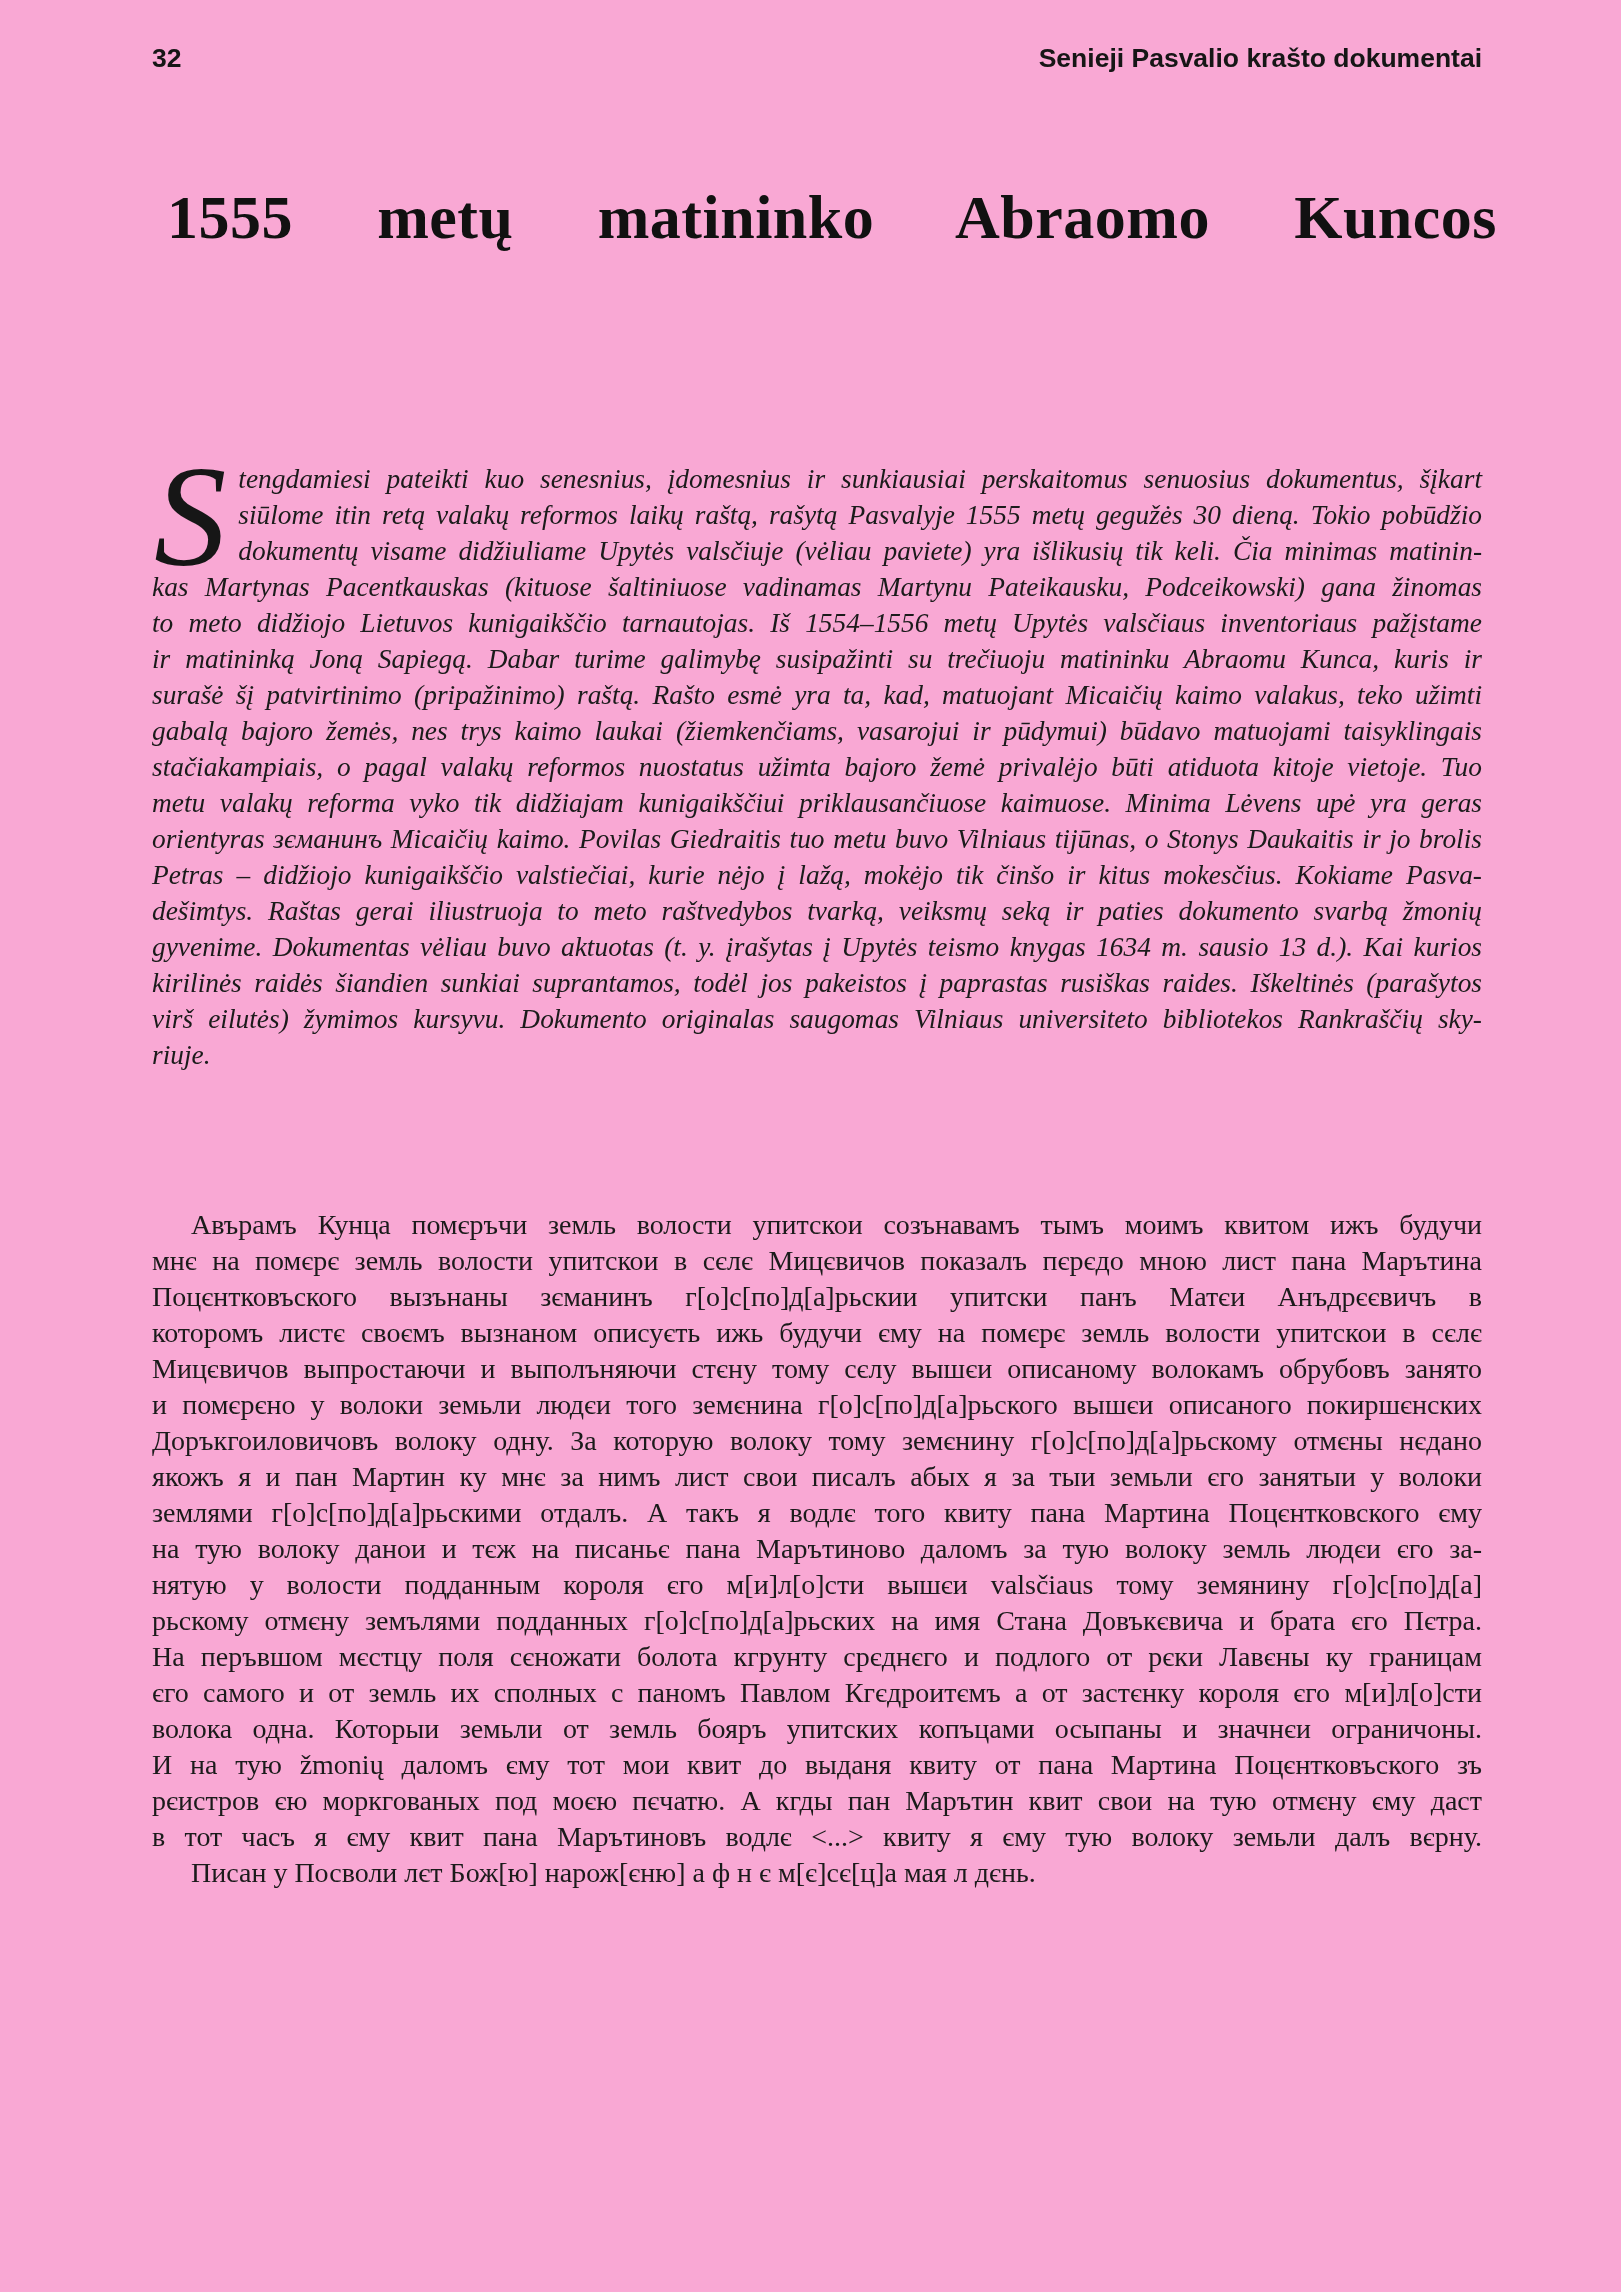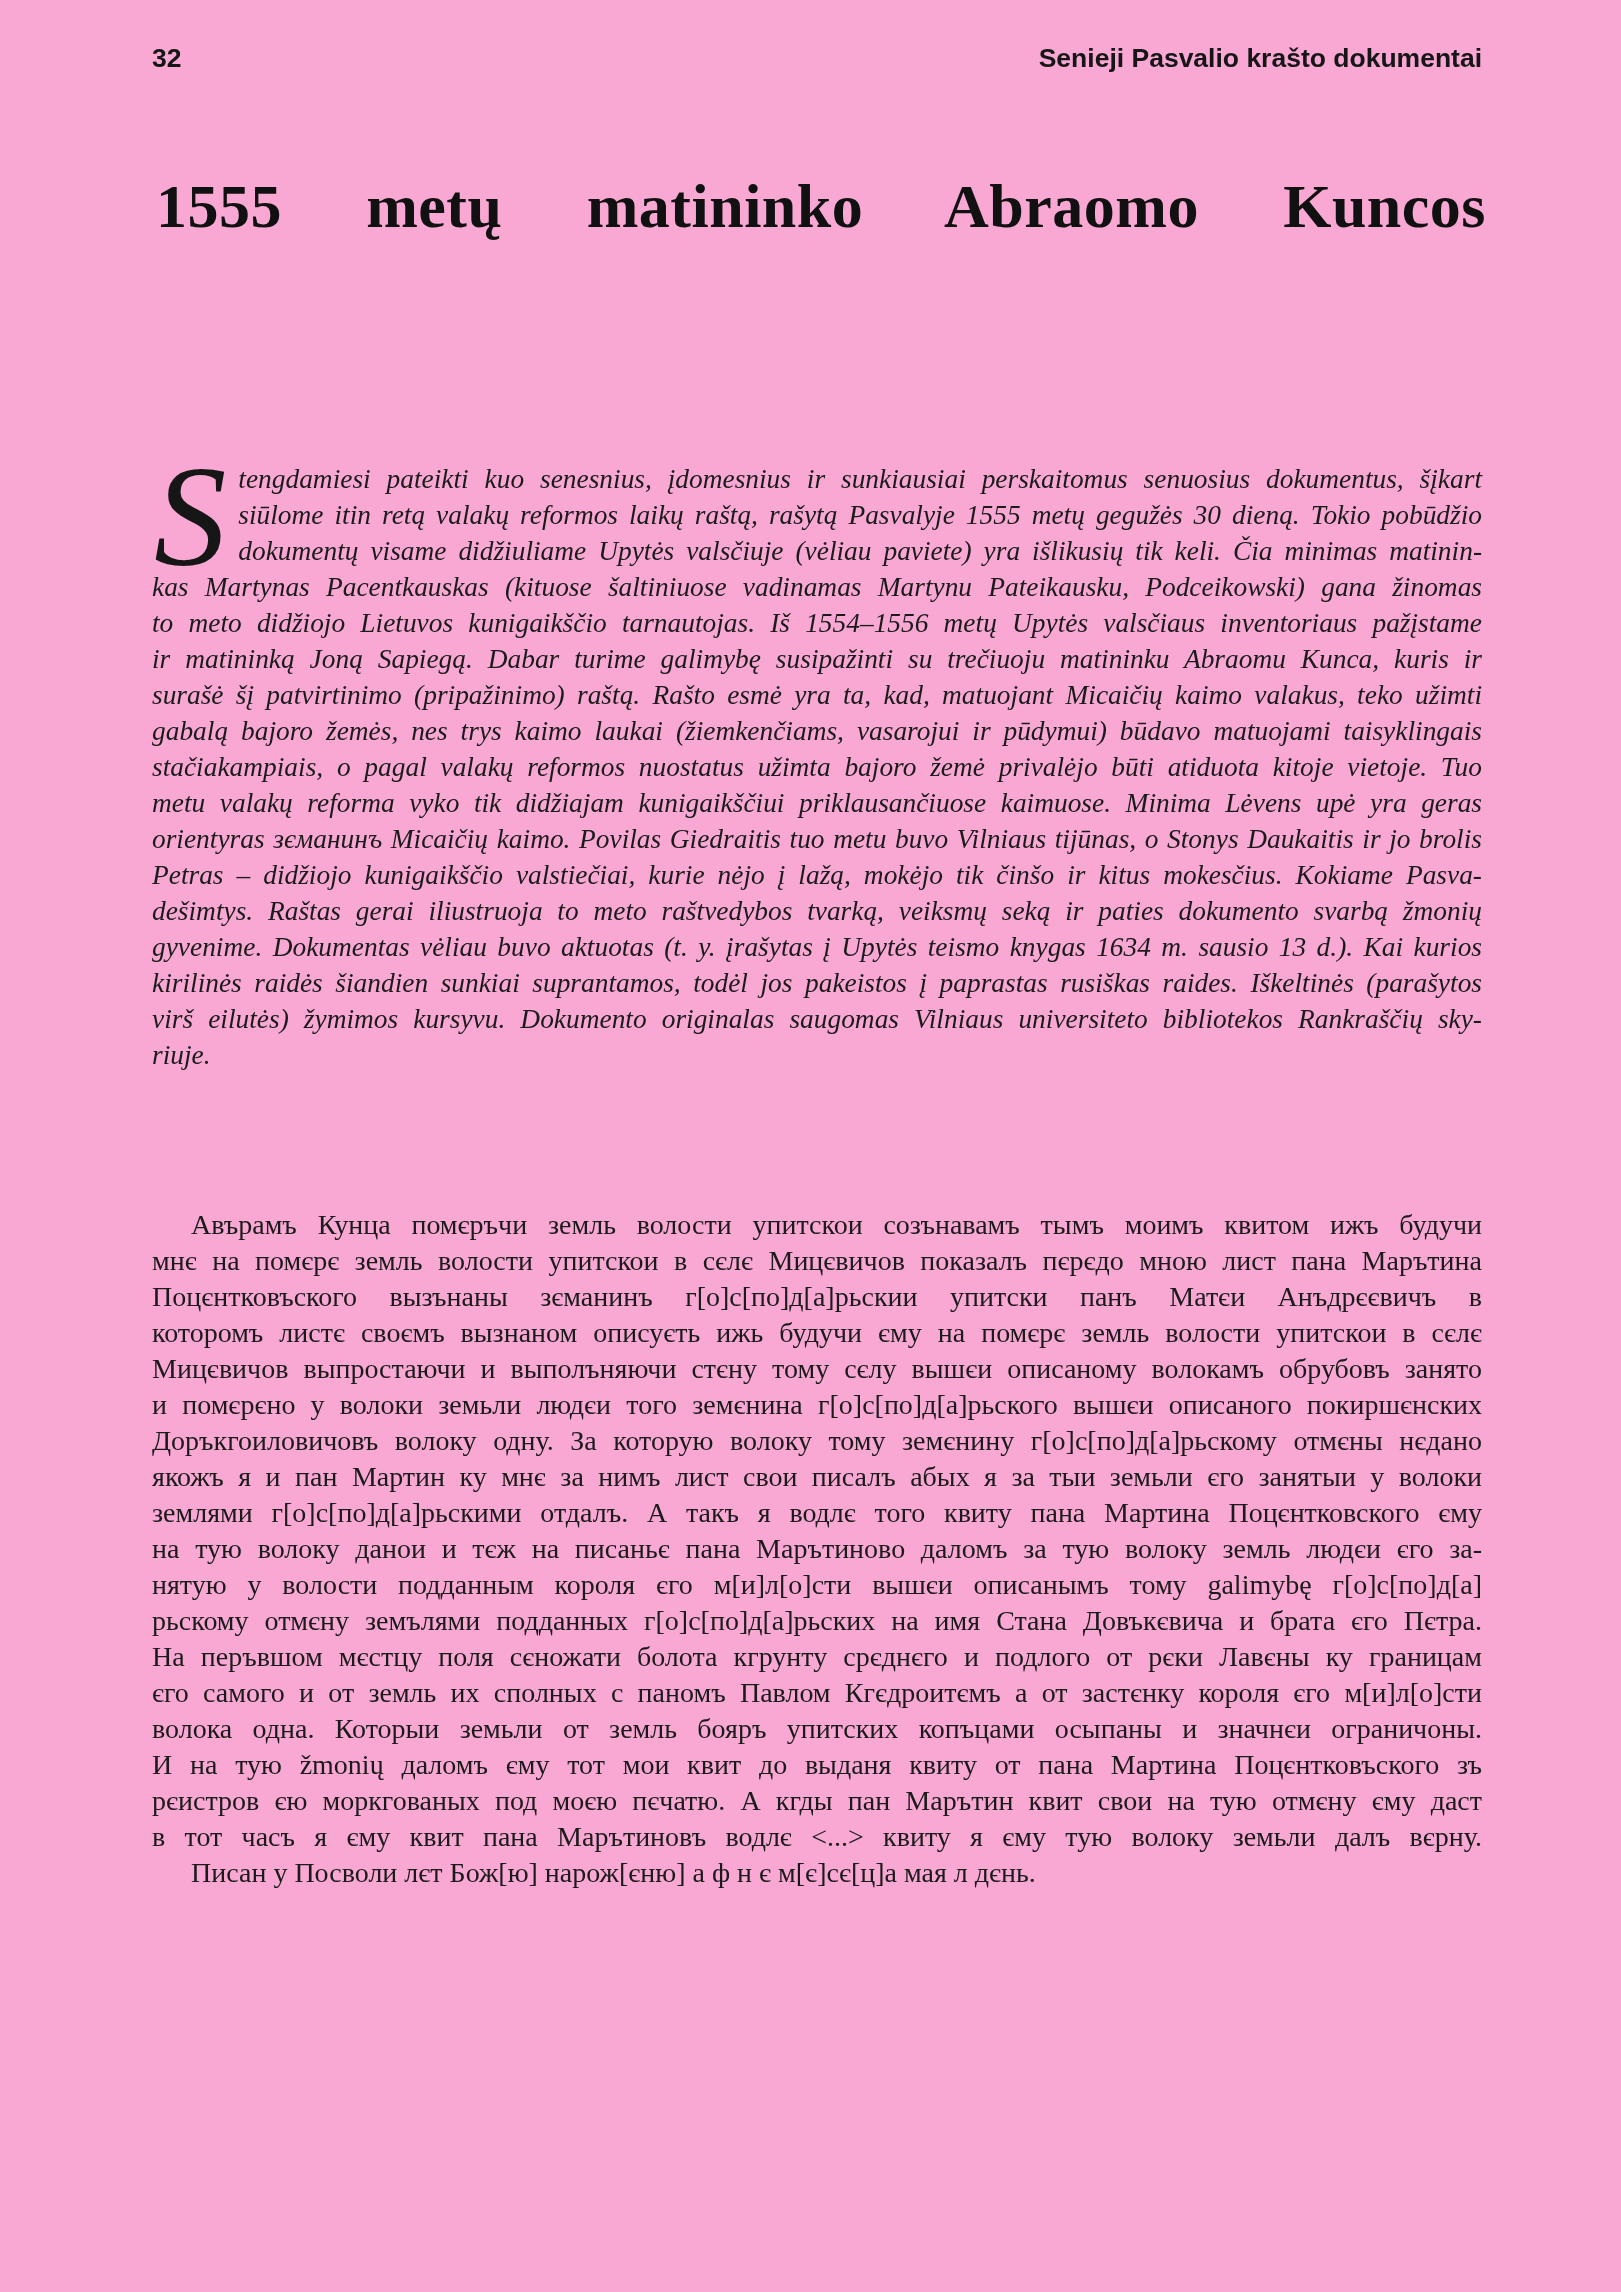--- a/index.html
+++ b/index.html
@@ -11,21 +11,21 @@
   .header {
     position:absolute; top:43px; left:152px; width:1330px;
     display:flex; justify-content:space-between; align-items:baseline;
     font-family:"Liberation Sans", sans-serif;
     font-size:26.5px; font-weight:700; color:#161616;
   }
   .article-title {
     position:absolute; top:159px; left:152px; width:1330px;
     font-family:"Liberation Serif", serif;
     font-weight:700; font-size:62px; line-height:86px; color:#111;
-    margin:4px;
+    margin:15px;
   }
   .intro {
     position:absolute; top:461px; left:152px; width:1330px;
     font-family:"Liberation Serif", serif;
     font-style:italic; font-size:27.4px; line-height:36px; color:#1b1b1b;
   }
   .dropcap {
     float:left;
     font-style:italic; font-weight:400;
     font-size:145px; line-height:0.76;
@@ -84,21 +84,21 @@
         <div class="tline indent">Авърамъ Кунца помєръчи земль волости упитскои созънавамъ тымъ моимъ квитом ижъ будучи</div>
         <div class="tline">мнє на помєрє земль волости упитскои в сєлє Мицєвичов показалъ пєрєдо мною лист пана Марътина</div>
         <div class="tline">Поцєнтковъского вызънаны зєманинъ г[о]с[по]д[а]рьскии упитски панъ Матєи Анъдрєєвичъ в</div>
         <div class="tline">которомъ листє своємъ вызнаном описуєть ижь будучи єму на помєрє земль волости упитскои в сєлє</div>
         <div class="tline">Мицєвичов выпростаючи и выполъняючи стєну тому сєлу вышєи описаному волокамъ обрубовъ занято</div>
         <div class="tline">и помєрєно у волоки земьли людєи того земєнина г[о]с[по]д[а]рьского вышєи описаного покиршєнских</div>
         <div class="tline">Доръкгоиловичовъ волоку одну. За которую волоку тому земєнину г[о]с[по]д[а]рьскому отмєны нєдано</div>
         <div class="tline">якожъ я и пан Мартин ку мнє за нимъ лист свои писалъ абых я за тыи земьли єго занятыи у волоки</div>
         <div class="tline">землями г[о]с[по]д[а]рьскими отдалъ. А такъ я водлє того квиту пана Мартина Поцєнтковского єму</div>
         <div class="tline">на тую волоку данои и тєж на писаньє пана Марътиново даломъ за тую волоку земль людєи єго за-</div>
-        <div class="tline">нятую у волости подданным короля єго м[и]л[о]сти вышєи описанымъ тому galimybę г[о]с[по]д[а]</div>
+        <div class="tline">нятую у волости подданным короля єго м[и]л[о]сти вышєи valsčiaus тому земянину г[о]с[по]д[а]</div>
         <div class="tline">рьскому отмєну земълями подданных г[о]с[по]д[а]рьских на имя Стана Довъкєвича и брата єго Пєтра.</div>
         <div class="tline">На перъвшом мєстцу поля сєножати болота кгрунту срєднєго и подлого от рєки Лавєны ку границам</div>
         <div class="tline">єго самого и от земль их сполных с паномъ Павлом Кгєдроитємъ а от застєнку короля єго м[и]л[о]сти</div>
         <div class="tline">волока одна. Которыи земьли от земль бояръ упитских копъцами осыпаны и значнєи ограничоны.</div>
         <div class="tline">И на тую žmonių даломъ єму тот мои квит до выданя квиту от пана Мартина Поцєнтковъского зъ</div>
         <div class="tline">рєистров єю моркгованых под моєю пєчатю. А кгды пан Марътин квит свои на тую отмєну єму даст</div>
         <div class="tline">в тот часъ я єму квит пана Марътиновъ водлє &lt;...&gt; квиту я єму тую волоку земьли далъ вєрну.</div>
         <div class="tline nojust indent">Писан у Посволи лєт Бож[ю] нарож[єню] а ф н є м[є]сє[ц]а мая л дєнь.</div>
       </div>
   </div>

